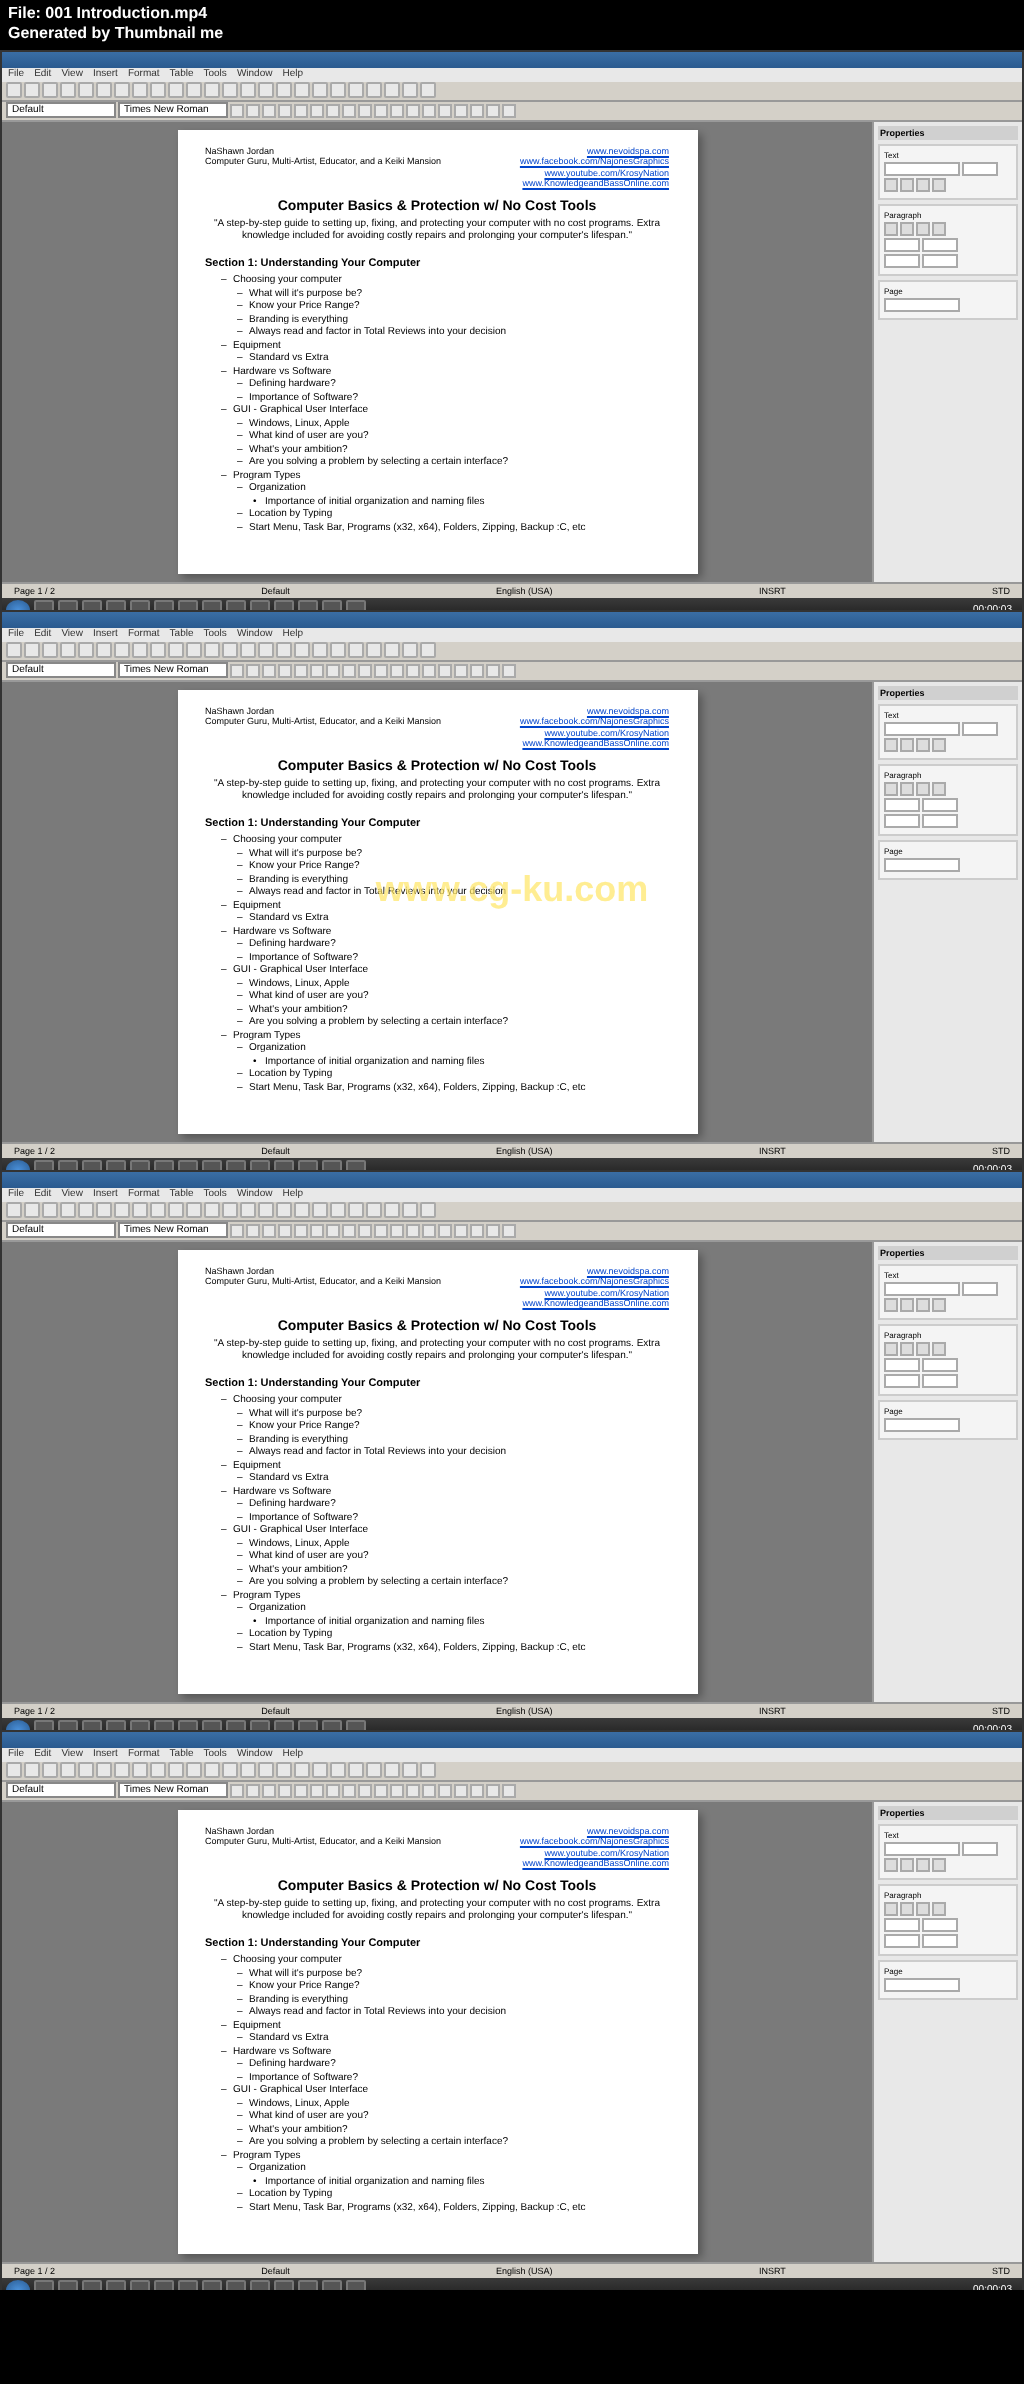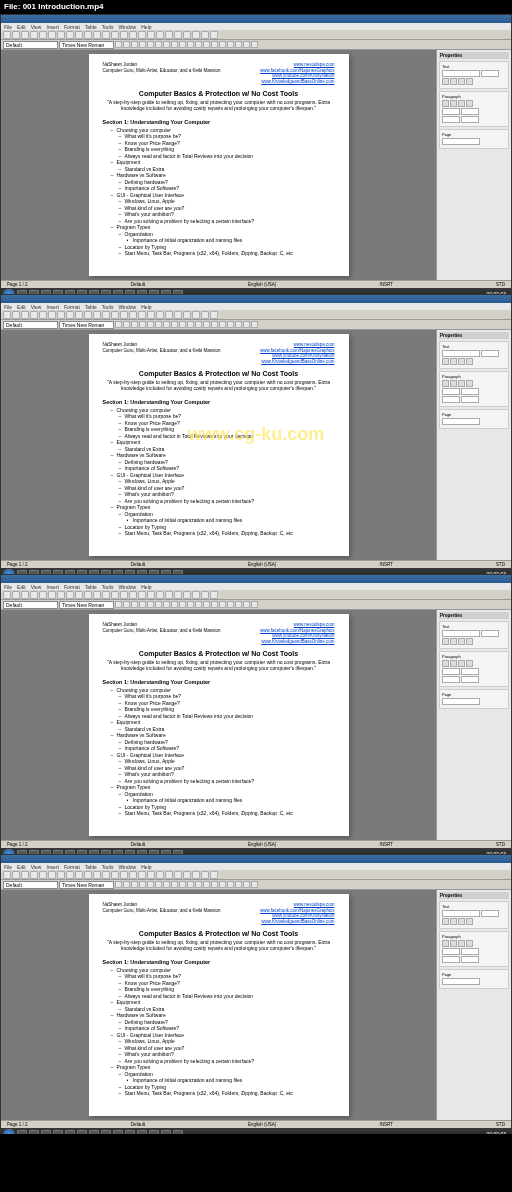--- a/index.html
+++ b/index.html
@@ -50,20 +50,21 @@
 .taskbar .task { width: 10px; height: 9px; background: #555; border: 1px solid #777; border-radius: 1px; }
 .taskbar .clock { margin-left: auto; color: #fff; font-size: 5px; padding: 0 3px; }
 
 .watermark { position: absolute; top: 50%; left: 50%; transform: translate(-50%, -50%); color: rgba(255,230,100,0.7); font-size: 18px; font-weight: bold; z-index: 100; pointer-events: none; }
 </style>
 </head>
 <body>
 
 <div class="file-info">
   <div>File: 001 Introduction.mp4</div>
+  <div>Generated by Thumbnail me</div>
 </div>
 
 <div id="frames">
   <div class="frame">
 
     <div class="titlebar"></div>
     <div class="menubar">
       <span>File</span>
       <span>Edit</span>
       <span>View</span>

